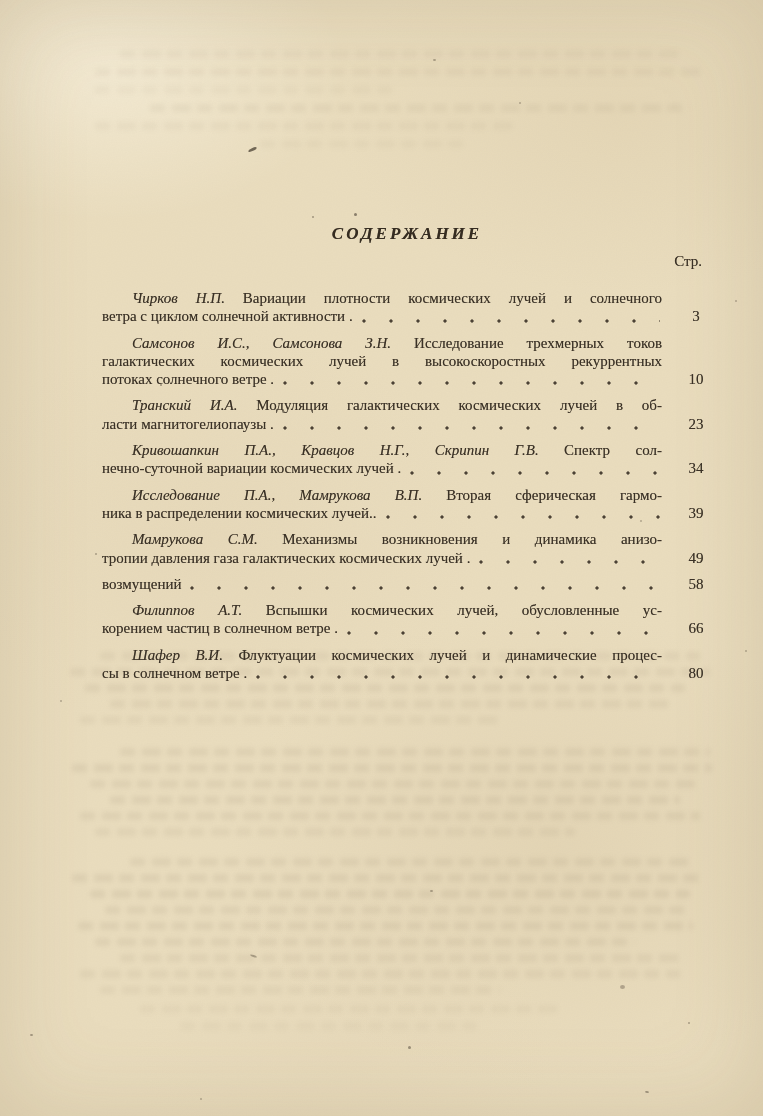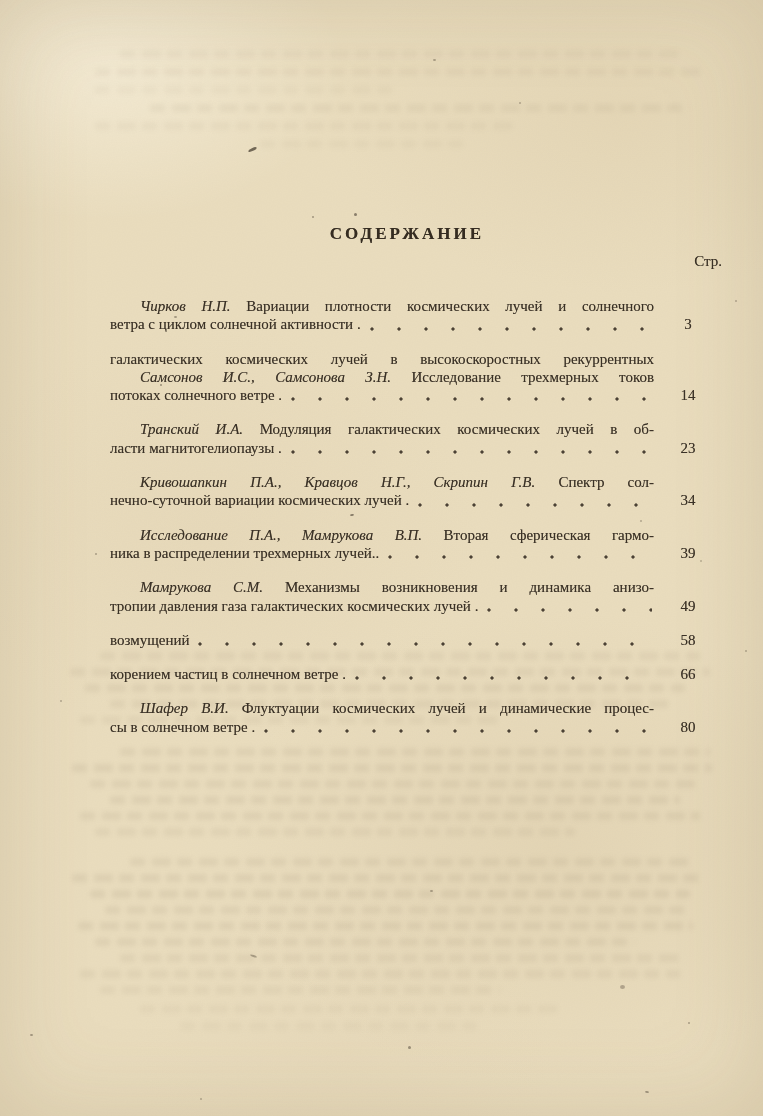--- a/index.html
+++ b/index.html
@@ -26,32 +26,32 @@
       #94846a 0px,#94846a 15px,rgba(148,132,106,0) 15px,rgba(148,132,106,0) 22px,
       #94846a 22px,#94846a 41px,rgba(148,132,106,0) 41px,rgba(148,132,106,0) 47px);
     filter:blur(2.4px);
     pointer-events:none;
   }
   .speck{position:absolute;background:#4a4033;border-radius:50%;pointer-events:none;}
   
   .toc-title{
     position:absolute;left:94px;top:224px;width:626px;
     text-align:center;font-weight:bold;font-size:17px;letter-spacing:3px;
-    color:#352c21;text-shadow:0 0 .5px rgba(53,44,33,.55);
+    color:#352c21;text-shadow:0 0 .5px rgba(53,44,33,.55);font-style:italic;
   }
   .page-col-label{
-    position:absolute;top:253px;right:41px;
+    position:absolute;top:253px;right:61px;
     font-size:15px;color:#3a3126;text-shadow:0 0 .4px rgba(58,49,38,.5);
   }
   .toc{
     position:absolute;left:94px;top:281px;width:576px;
     font-size:15px;line-height:18.3px;
     text-shadow:0 0 .4px rgba(58,49,38,.5);
   }
-  .entry{margin:16px;padding:0;}
+  .entry{margin:8px;padding:0;}
   .ln{display:block;}
   .ln-just{text-align:justify;text-align-last:justify;text-justify:inter-word;}
   .ln-first{padding-left:30px;}
   .authors{font-style:italic;}
   .ln-last{display:flex;position:relative;}
   .ln-last .txt{white-space:nowrap;}
   .leader{
     flex:1 1 auto;margin-left:9px;margin-right:2px;
     background-image:radial-gradient(circle at 2px calc(100% - 5px), rgba(58,49,38,.9) 1.25px, rgba(58,49,38,0) 2px);
     background-size:27px 100%;background-repeat:repeat-x;
@@ -135,26 +135,26 @@
   <div class="toc" id="toc">
       <div class="entry">
         <span class="ln ln-just ln-first"><span class="authors">Чирков Н.П.</span> Вариации плотности космических лучей и солнечного</span>
         <span class="ln ln-last">
           <span class="txt">ветра с циклом солнечной активности .</span>
           <span class="leader"></span>
           <span class="pagenum">3</span>
         </span>
       </div>
       <div class="entry">
+        <span class="ln ln-just ln-first"><span class="authors">Самсонов И.С., Самсонова З.Н.</span> Исследование трехмерных токов</span>
         <span class="ln ln-just">галактических космических лучей в высокоскоростных рекуррентных</span>
-        <span class="ln ln-just ln-first"><span class="authors">Самсонов И.С., Самсонова З.Н.</span> Исследование трехмерных токов</span>
         <span class="ln ln-last">
           <span class="txt">потоках солнечного ветре .</span>
           <span class="leader"></span>
-          <span class="pagenum">14</span>
+          <span class="pagenum">10</span>
         </span>
       </div>
       <div class="entry">
         <span class="ln ln-just ln-first"><span class="authors">Транский И.А.</span> Модуляция галактических космических лучей в об-</span>
         <span class="ln ln-last">
           <span class="txt">ласти магнитогелиопаузы .</span>
           <span class="leader"></span>
           <span class="pagenum">23</span>
         </span>
       </div>
@@ -162,41 +162,42 @@
         <span class="ln ln-just ln-first"><span class="authors">Кривошапкин П.А., Кравцов Н.Г., Скрипин Г.В.</span> Спектр сол-</span>
         <span class="ln ln-last">
           <span class="txt">нечно-суточной вариации космических лучей .</span>
           <span class="leader"></span>
           <span class="pagenum">34</span>
         </span>
       </div>
       <div class="entry">
         <span class="ln ln-just ln-first"><span class="authors">Исследование П.А., Мамрукова В.П.</span> Вторая сферическая гармо-</span>
         <span class="ln ln-last">
-          <span class="txt">ника в распределении трехмерных лучей..</span>
+          <span class="txt">ника в распределении космических лучей..</span>
           <span class="leader"></span>
           <span class="pagenum">39</span>
         </span>
       </div>
       <div class="entry">
         <span class="ln ln-just ln-first"><span class="authors">Мамрукова С.М.</span> Механизмы возникновения и динамика анизо-</span>
         <span class="ln ln-last">
           <span class="txt">тропии давления газа галактических космических лучей .</span>
           <span class="leader"></span>
           <span class="pagenum">49</span>
         </span>
       </div>
       <div class="entry">
         <span class="ln ln-last">
           <span class="txt">возмущений</span>
           <span class="leader"></span>
           <span class="pagenum">58</span>
         </span>
       </div>
       <div class="entry">
+        <span class="ln ln-just ln-first"><span class="authors">Филиппов А.Т.</span> Вспышки космических лучей, обусловленные ус-</span>
         <span class="ln ln-last">
           <span class="txt">корением частиц в солнечном ветре .</span>
           <span class="leader"></span>
           <span class="pagenum">66</span>
         </span>
       </div>
       <div class="entry">
         <span class="ln ln-just ln-first"><span class="authors">Шафер В.И.</span> Флуктуации космических лучей и динамические процес-</span>
         <span class="ln ln-last">
           <span class="txt">сы в солнечном ветре .</span>

